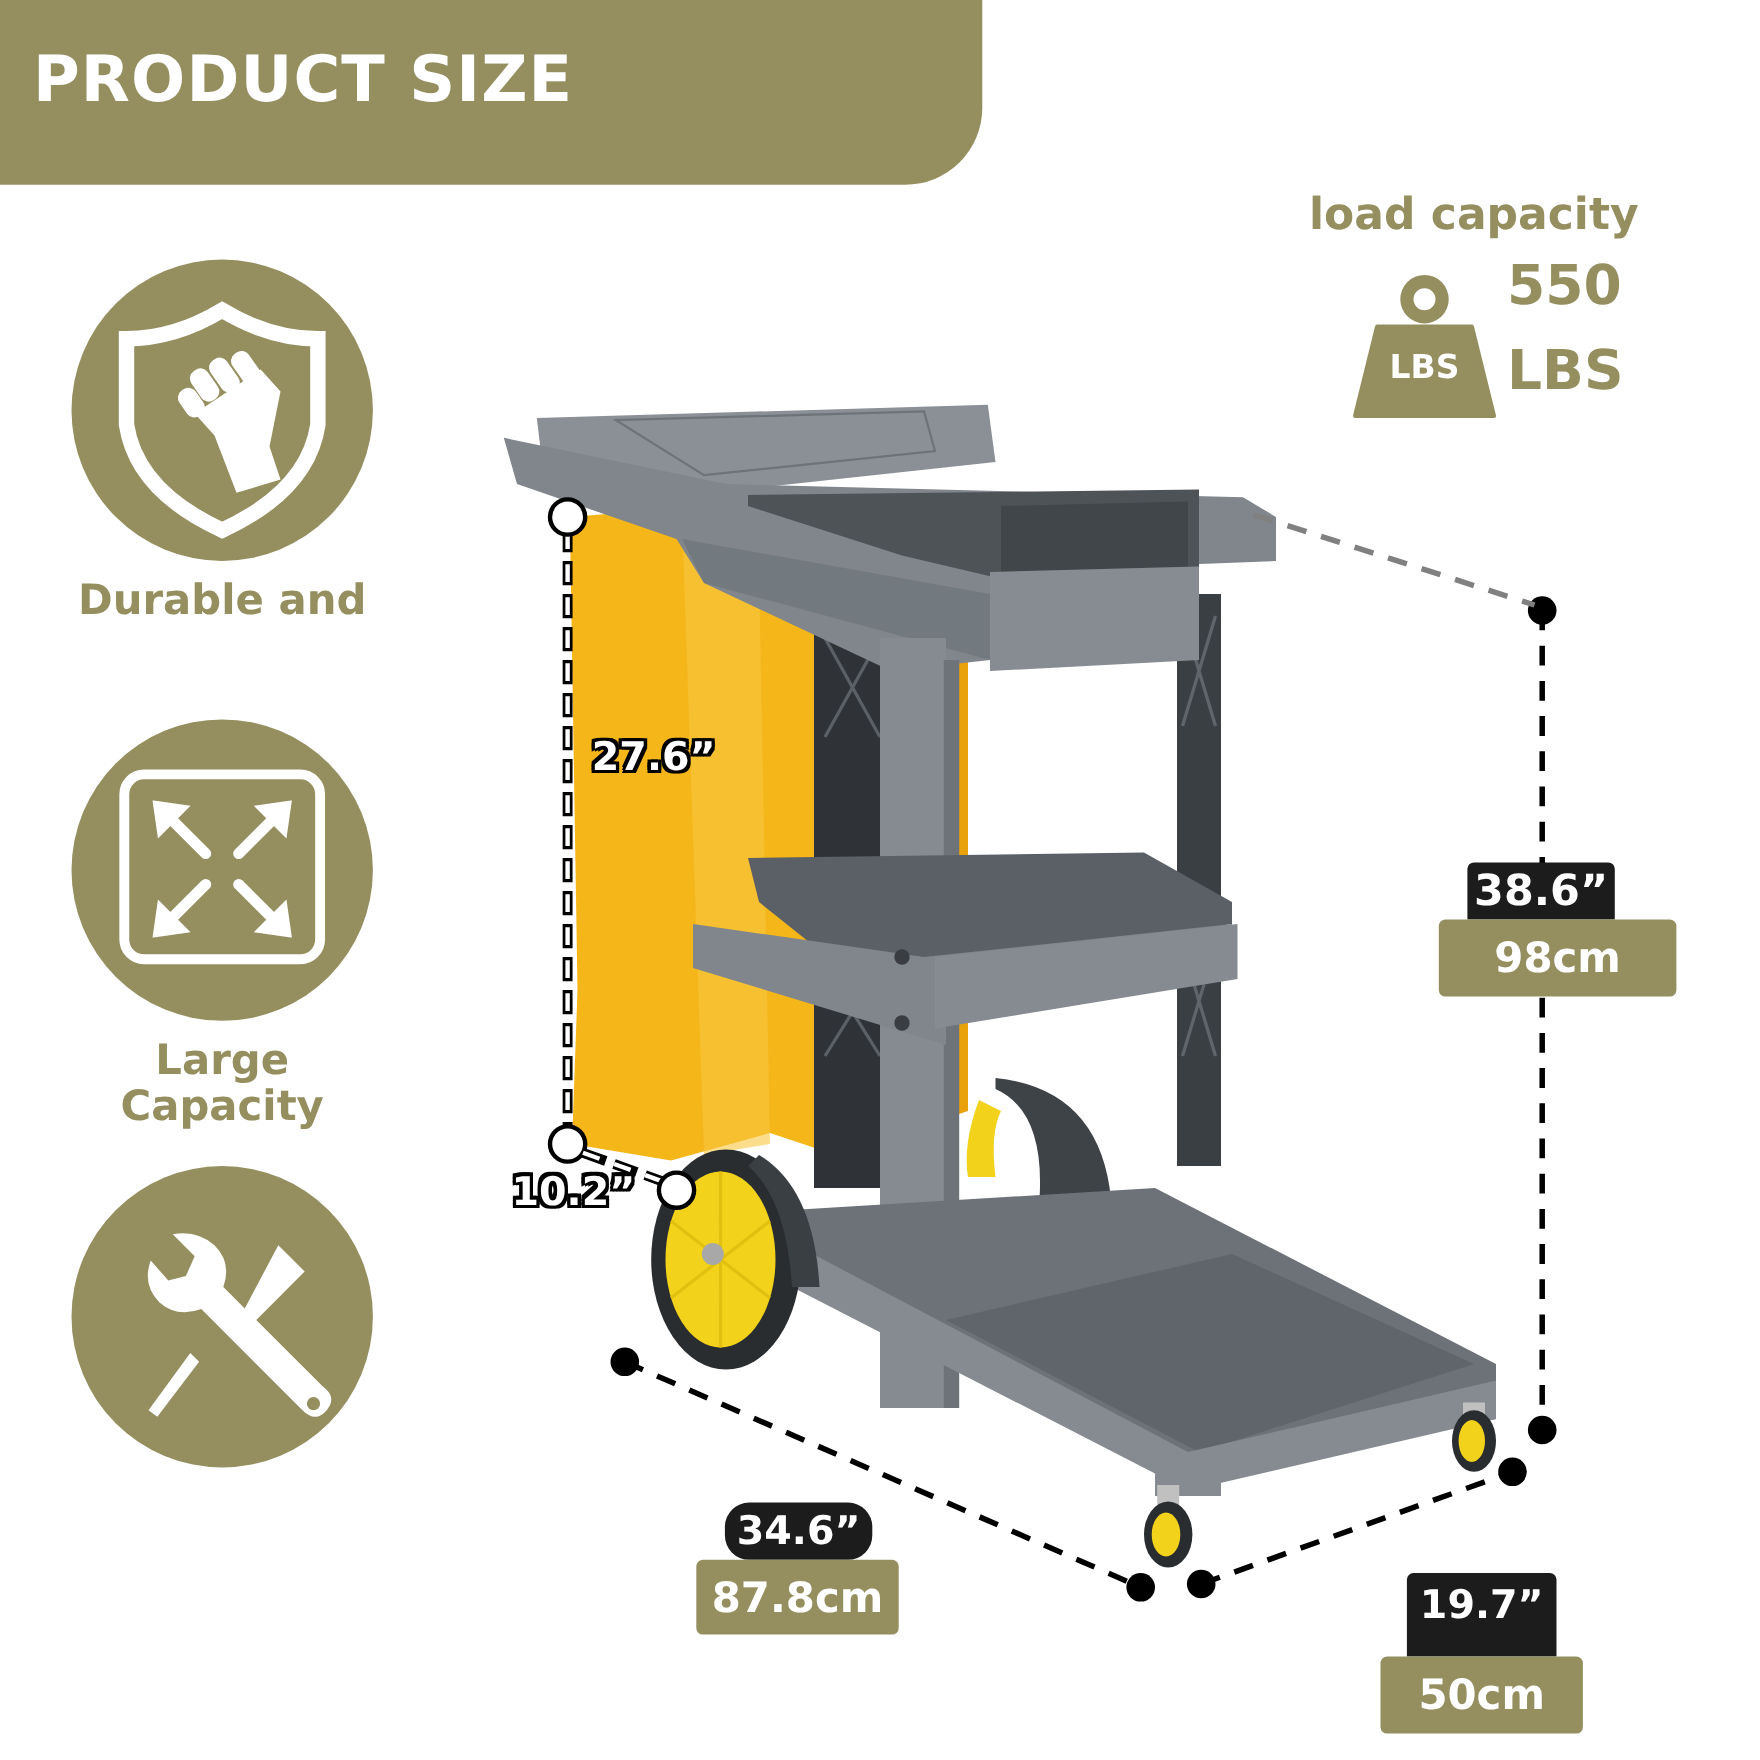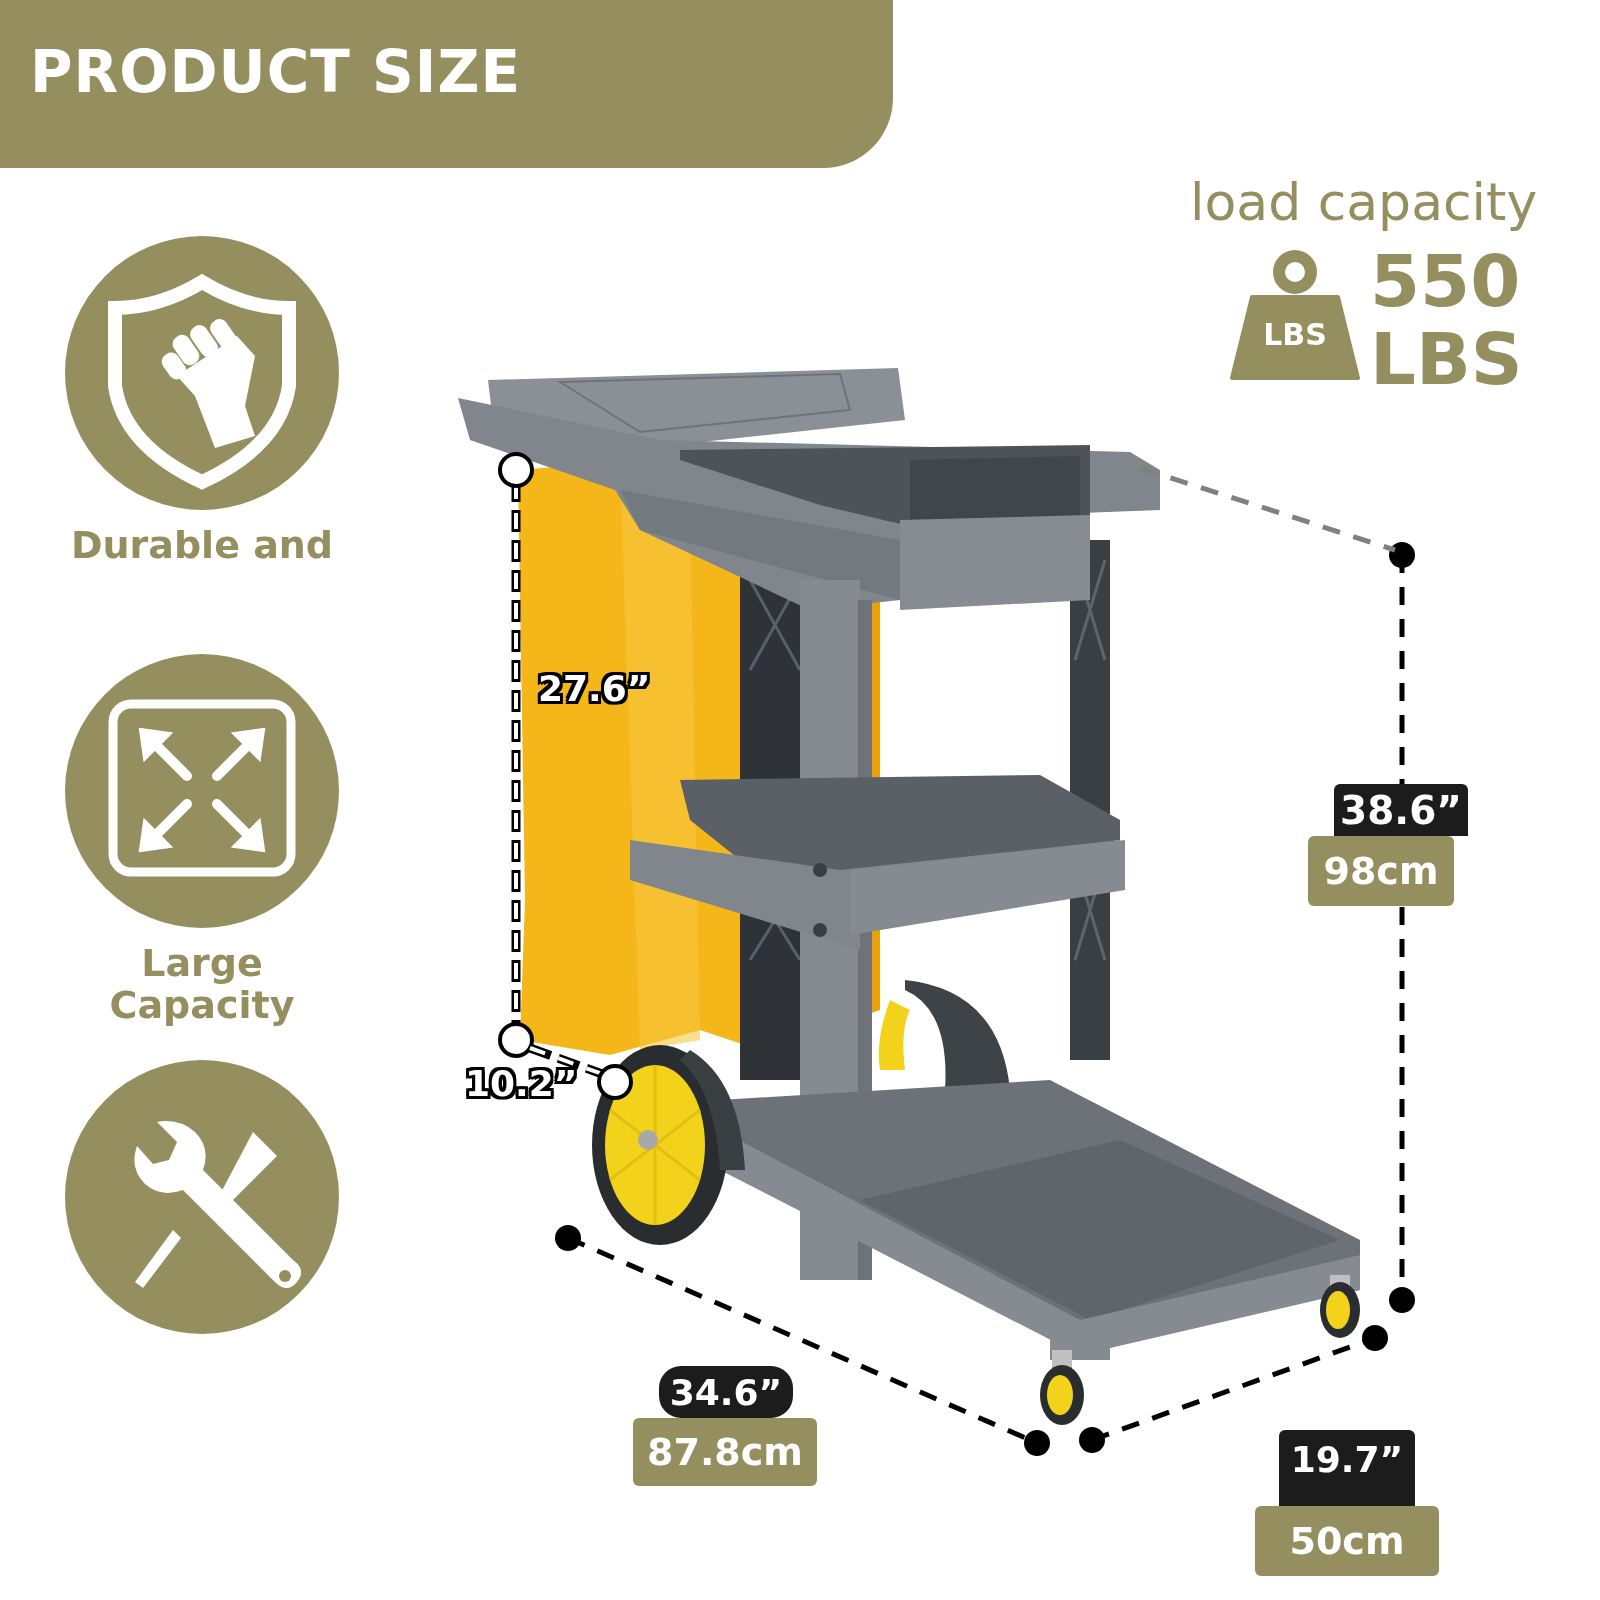--- a/index.html
+++ b/index.html
@@ -4,23 +4,23 @@
 <style>
   html,body{margin:0;padding:0;background:#ffffff;}
   body{width:1600px;height:1600px;position:relative;overflow:hidden;font-family:"DejaVu Sans","Liberation Sans",sans-serif;}
   .banner{position:absolute;left:0;top:0;width:893px;height:168px;background:#958f60;border-bottom-right-radius:70px;}
   .banner-title{position:absolute;left:30px;top:12px;font-size:58px;font-weight:bold;color:#ffffff;letter-spacing:1px;line-height:120px;font-family:"DejaVu Sans",sans-serif;}
   .feature{position:absolute;left:62px;width:280px;text-align:center;}
   .feature .circle{width:274px;height:274px;border-radius:50%;background:#958f60;margin:0 auto;position:relative;}
   .feature .circle svg{position:absolute;left:0;top:0;}
   .feature .label{color:#958f60;font-weight:bold;font-size:38px;line-height:42px;margin-top:14px;font-family:"DejaVu Sans",sans-serif;}
   .load{position:absolute;left:1190px;top:172px;width:380px;}
-  .load-title{position:absolute;left:0;top:0;color:#958f60;font-weight:normal;font-size:52px;white-space:nowrap;font-family:"DejaVu Sans",sans-serif;}
+  .load-title{position:absolute;left:0;top:0;color:#958f60;font-weight:bold;font-size:40px;white-space:nowrap;font-family:"DejaVu Sans",sans-serif;}
   .load-weight{position:absolute;left:40px;top:70px;}
-  .load-value{position:absolute;left:180px;top:70px;color:#958f60;font-weight:bold;font-size:72px;line-height:78px;font-family:"DejaVu Sans",sans-serif;}
+  .load-value{position:absolute;left:180px;top:48px;color:#958f60;font-weight:bold;font-size:50px;line-height:78px;font-family:"DejaVu Sans",sans-serif;}
   .dim{position:absolute;}
   .dim .inch{background:#1c1c1c;color:#ffffff;font-weight:bold;text-align:center;border-radius:6px 6px 0 0;font-family:"DejaVu Sans",sans-serif;}
   .dim .cm{background:#958f60;color:#ffffff;font-weight:bold;text-align:center;border-radius:6px;font-family:"DejaVu Sans",sans-serif;}
   .outline-label{position:absolute;font-weight:bold;color:#ffffff;font-family:"DejaVu Sans",sans-serif;
     text-shadow:-3px -3px 0 #000,3px -3px 0 #000,-3px 3px 0 #000,3px 3px 0 #000,0 3px 0 #000,0 -3px 0 #000,3px 0 0 #000,-3px 0 0 #000;}
   .cart{position:absolute;left:0;top:0;}
 </style>
 </head>
 <body>
 
@@ -170,21 +170,21 @@
     <div style="position:absolute;left:22px;top:75px;width:86px;text-align:center;color:#fff;font-weight:bold;font-size:30px;font-family:'DejaVu Sans',sans-serif;">LBS</div>
   </div>
   <div class="load-value">
     <div>550</div>
     <div>LBS</div>
   </div>
 </div>
 
 <div class="dim" style="left:1308px;top:784px;">
   <div class="inch" style="margin-left:26px;width:134px;height:52px;line-height:54px;font-size:39px;">38.6”</div>
-  <div class="cm" style="width:146px;height:70px;line-height:70px;font-size:38px;">98cm</div>
+  <div class="cm" style="width:216px;height:70px;line-height:70px;font-size:38px;">98cm</div>
 </div>
 
 <div class="dim" style="left:633px;top:1366px;">
   <div class="inch" style="margin-left:26px;width:134px;height:52px;line-height:54px;font-size:36px;border-radius:22px;">34.6”</div>
   <div class="cm" style="width:184px;height:68px;line-height:68px;font-size:38px;">87.8cm</div>
 </div>
 
 <div class="dim" style="left:1255px;top:1430px;">
   <div class="inch" style="margin-left:24px;width:136px;height:76px;line-height:60px;font-size:36px;">19.7”</div>
   <div class="cm" style="width:184px;height:70px;line-height:70px;font-size:38px;">50cm</div>

